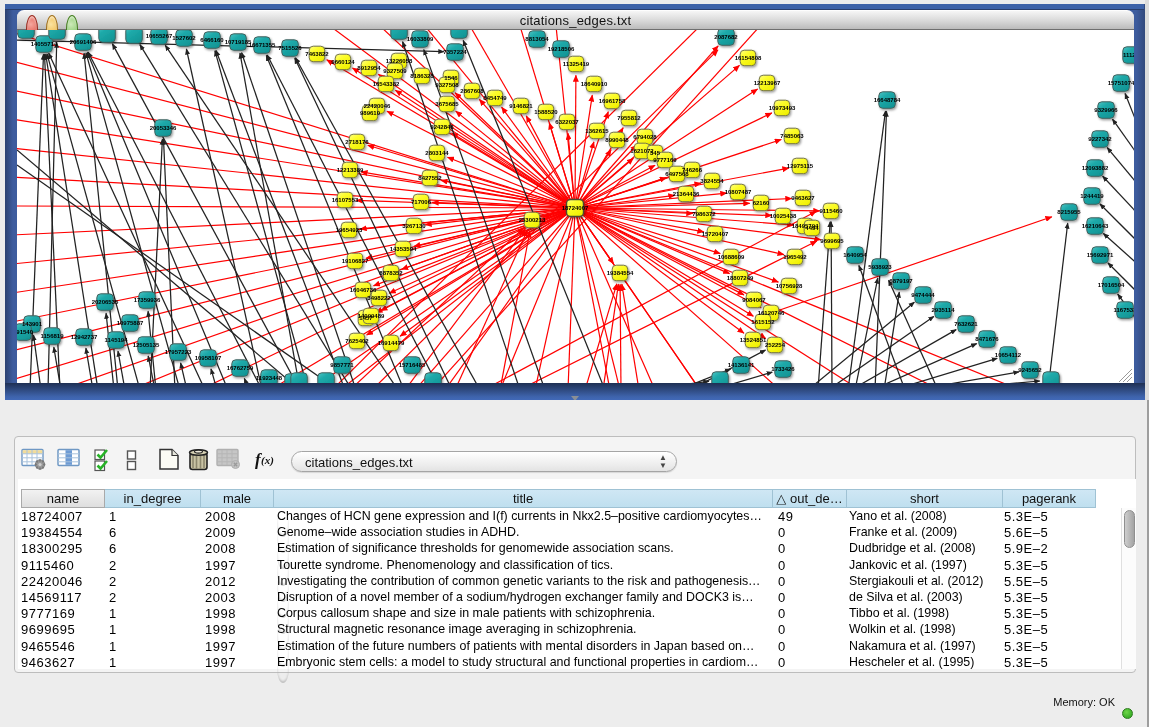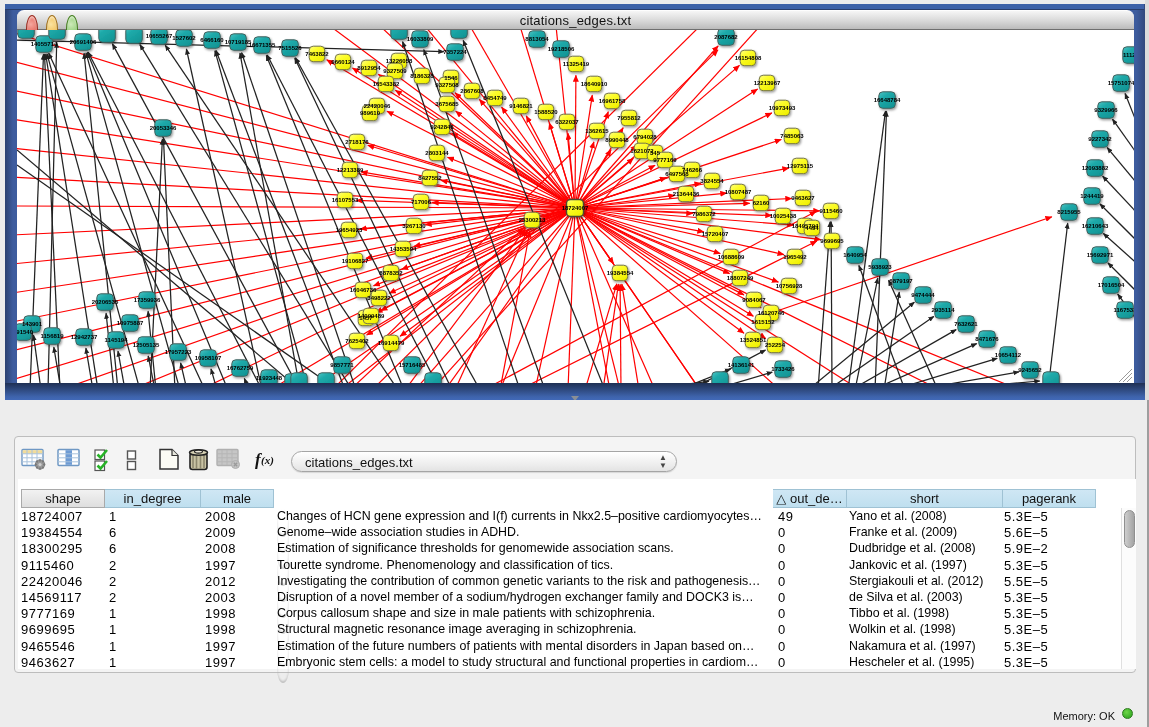--- a/index.html
+++ b/index.html
@@ -41,21 +41,21 @@
 .trow span.tl,.trow span.ts{font-size:12.4px;letter-spacing:0}
 #sbar{position:absolute;left:1106px;top:71px;width:15px;height:161px;background:#fcfcfc;border-left:1px solid #e0e0e0}
 #thumb{position:absolute;left:2px;top:2px;width:11px;height:38px;border-radius:6px;
  background:linear-gradient(90deg,#cecece,#a3a3a3);border:1px solid #8f8f8f}
 
 #tabs{left:430px;top:274px;width:293px;height:21px;background:#fff;border:1px solid #8e8e8e;border-radius:4px;font-size:13px}
 .tab{position:absolute;top:0;height:19px;line-height:19px;text-align:center;color:#111}
 #tab1{left:0;width:87px;background:linear-gradient(#9a9a9a,#787878);color:#f2f2f2;border-radius:3px 0 0 3px;border-right:1px solid #8e8e8e}
 #tab2{left:88px;width:92px;border-right:1px solid #8e8e8e}
 #tab3{left:181px;width:110px}
-#mem{position:absolute;right:32px;top:310px;font-size:11px;color:#111}
+#mem{position:absolute;right:32px;top:296px;font-size:11px;color:#111}
 #memdot{position:absolute;right:14px;top:308px;width:11px;height:11px;border-radius:50%;
  background:radial-gradient(circle at 40% 35%,#6fd649,#3aaf27 70%);border:1px solid #2c7a1d}
 </style></head>
 <body>
 <div class="abs" id="topapp"></div>
 <div class="abs" id="leftdark"></div>
 <div class="abs" id="rightdark"></div>
 <div class="abs" id="botband"></div>
 <div class="abs" id="topgrey"></div>
 <div class="abs" id="topblue"></div>
@@ -614,23 +614,24 @@
 </g>
 <text x="234" y="19" font-family="Liberation Serif, serif" font-style="italic" font-weight="bold" font-size="17" fill="#111">f</text>
 <text x="240" y="18" font-family="Liberation Serif, serif" font-style="italic" font-weight="bold" font-size="11" fill="#111">(x)</text>
 </svg>
    <div class="abs" id="combo">
         <span class="t">citations_edges.txt</span>
         <span class="ar">▲<br>▼</span>
       </div>
    <div class="abs" id="vtop"></div>
       <div class="abs" id="thead">
-        <div class="hcell hname" style="left:3px;width:84px">shape</div>
+        <div class="hcell hname" style="left:3px;width:84px">name</div>
         <div class="hcell" style="left:87px;width:96px">in_degree</div>
         <div class="hcell" style="left:183px;width:73px">male</div>
+        <div class="hcell" style="left:256px;width:499px">title</div>
         <div class="hcell" style="left:755px;width:74px">△ out_de…</div>
         <div class="hcell" style="left:829px;width:156px">short</div>
         <div class="hcell" style="left:985px;width:93px">pagerank</div>
       </div>
    <div class="abs" id="tbody">
         <div class="trow" style="top:0.0px">
           <span style="left:3px">18724007</span>
           <span style="left:91px">1</span>
           <span style="left:187px">2008</span>
           <span class="tl" style="left:259px">Changes of HCN gene expression and I(f) currents in Nkx2.5–positive cardiomyocytes…</span>

